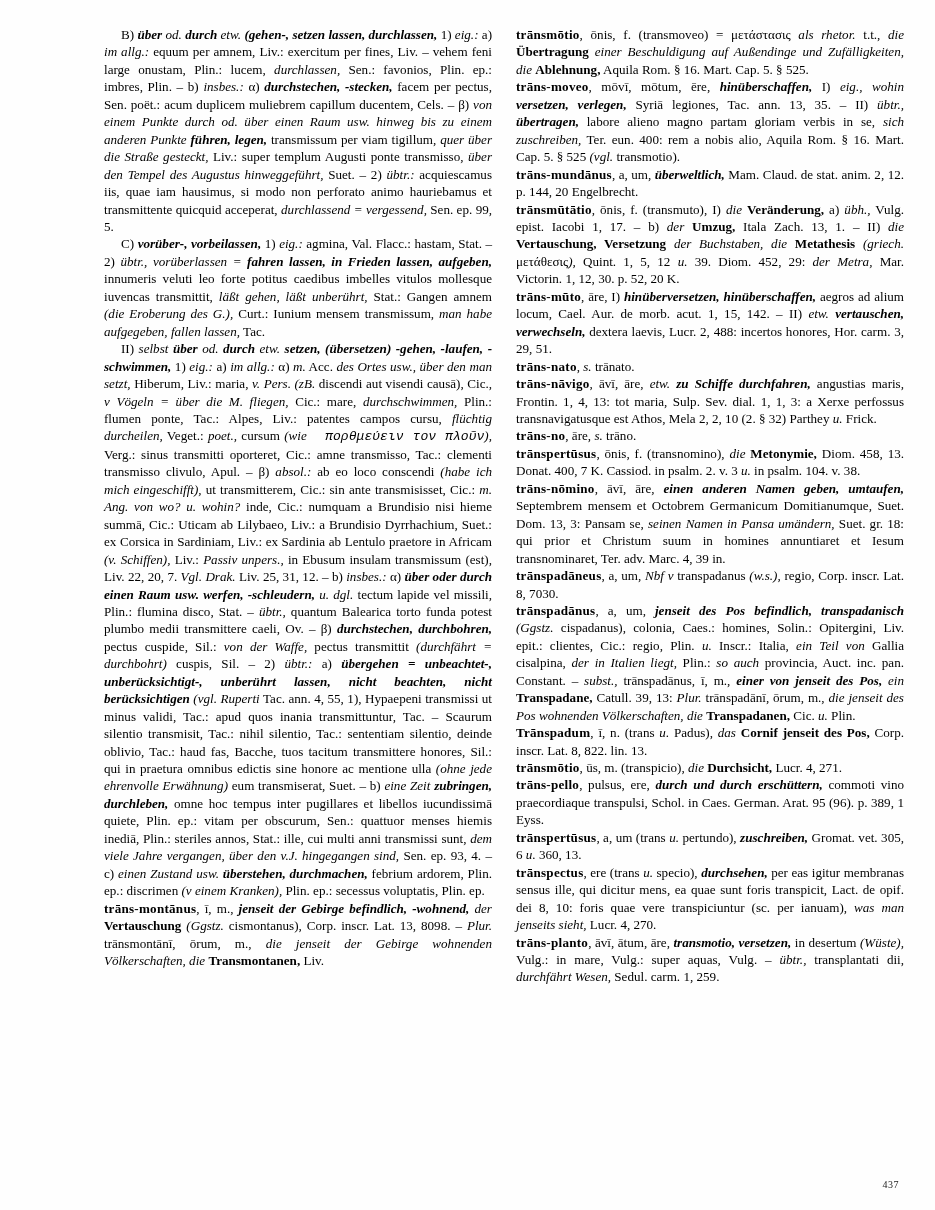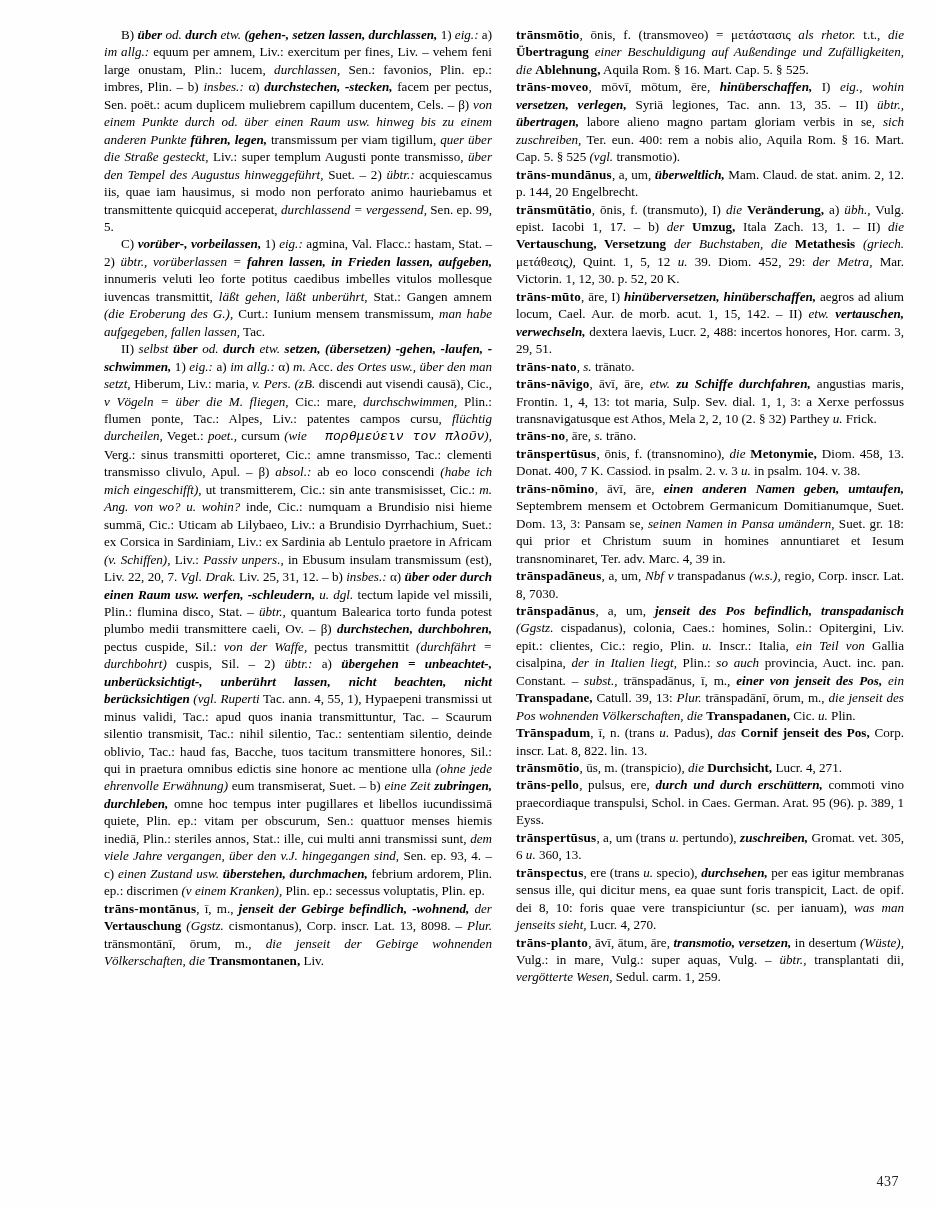--- a/index.html
+++ b/index.html
@@ -56,21 +56,21 @@
   }
   i, .it { font-style: italic; }
   b, .bd { font-weight: bold; }
   .gk { font-family: Liberation Serif, serif; font-style: normal; }
   .gki { font-family: Liberation Mono, monospace; font-style: italic; margin-left: 14px; }
 
   .folio {
     position: absolute;
     right: 36px;
     bottom: 20px;
-    font-size: 14px;
+    font-size: 10px;
     font-family: "Liberation Serif", serif;
     color: #222;
     letter-spacing: 0.5px;
   }
   
   .scan-tint {
     position: absolute;
     inset: 0;
     pointer-events: none;
     background: transparent;
@@ -99,19 +99,19 @@
         <p class="entry"><span class="hw">trāns-no</span>, āre, <i>s.</i> trāno.</p>
         <p class="entry"><span class="hw">trānspertūsus</span>, ōnis, f. (transnomino), <i>die</i> <b>Metonymie,</b> Diom. 458, 13. Donat. 400, 7 K. Cassiod. in psalm. 2. v. 3 <i>u.</i> in psalm. 104. v. 38.</p>
         <p class="entry"><span class="hw">trāns-nōmino</span>, āvī, āre, <i><b>einen anderen Namen geben, umtaufen,</b></i> Septembrem mensem et Octobrem Germanicum Domitianumque, Suet. Dom. 13, 3: Pansam se, <i>seinen Namen in Pansa umändern,</i> Suet. gr. 18: qui prior et Christum suum in homines annuntiaret et Iesum transnominaret, Ter. adv. Marc. 4, 39 in.</p>
         <p class="entry"><span class="hw">trānspadāneus</span>, a, um, <i>Nbf v</i> transpadanus <i>(w.s.),</i> regio, Corp. inscr. Lat. 8, 7030.</p>
         <p class="entry"><span class="hw">trānspadānus</span>, a, um, <i><b>jenseit des Pos befindlich, transpadanisch</b></i> <i>(Ggstz.</i> cispadanus), colonia, Caes.: homines, Solin.: Opitergini, Liv. epit.: clientes, Cic.: regio, Plin. <i>u.</i> Inscr.: Italia, <i>ein Teil von</i> Gallia cisalpina, <i>der in Italien liegt,</i> Plin.: <i>so auch</i> provincia, Auct. inc. pan. Constant. – <i>subst.,</i> trānspadānus, ī, m., <i><b>einer von jenseit des Pos,</b></i> <i>ein</i> <b>Transpadane,</b> Catull. 39, 13: <i>Plur.</i> trānspadānī, ōrum, m., <i>die jenseit des Pos wohnenden Völkerschaften, die</i> <b>Transpadanen,</b> Cic. <i>u.</i> Plin.</p>
         <p class="entry"><span class="hw">Trānspadum</span>, ī, n. (trans <i>u.</i> Padus), <i>das</i> <b>Cornif jenseit des Pos,</b> Corp. inscr. Lat. 8, 822. lin. 13.</p>
         <p class="entry"><span class="hw">trānsmōtio</span>, ūs, m. (transpicio), <i>die</i> <b>Durchsicht,</b> Lucr. 4, 271.</p>
         <p class="entry"><span class="hw">trāns-pello</span>, pulsus, ere, <i><b>durch und durch erschüttern,</b></i> commoti vino praecordiaque transpulsi, Schol. in Caes. German. Arat. 95 (96). p. 389, 1 Eyss.</p>
         <p class="entry"><span class="hw">trānspertūsus</span>, a, um (trans <i>u.</i> pertundo), <i><b>zuschreiben,</b></i> Gromat. vet. 305, 6 <i>u.</i> 360, 13.</p>
         <p class="entry"><span class="hw">trānspectus</span>, ere (trans <i>u.</i> specio), <i><b>durchsehen,</b></i> per eas igitur membranas sensus ille, qui dicitur mens, ea quae sunt foris transpicit, Lact. de opif. dei 8, 10: foris quae vere transpiciuntur (sc. per ianuam), <i>was man jenseits sieht,</i> Lucr. 4, 270.</p>
-        <p class="entry"><span class="hw">trāns-planto</span>, āvī, ātum, āre, <i><b>transmotio, versetzen,</b></i> in desertum <i>(Wüste),</i> Vulg.: in mare, Vulg.: super aquas, Vulg. – <i>übtr.,</i> transplantati dii, <i>vergötterte Wesen,</i> Sedul. carm. 1, 259.</p>
+        <p class="entry"><span class="hw">trāns-planto</span>, āvī, ātum, āre, <i><b>transmotio, versetzen,</b></i> in desertum <i>(Wüste),</i> Vulg.: in mare, Vulg.: super aquas, Vulg. – <i>übtr.,</i> transplantati dii, <i>durchfährt Wesen,</i> Sedul. carm. 1, 259.</p>
       </div>
   </div>
 
   <div class="folio">437</div>
   <div class="scan-tint"></div>
 </div>
 
 </body></html>

